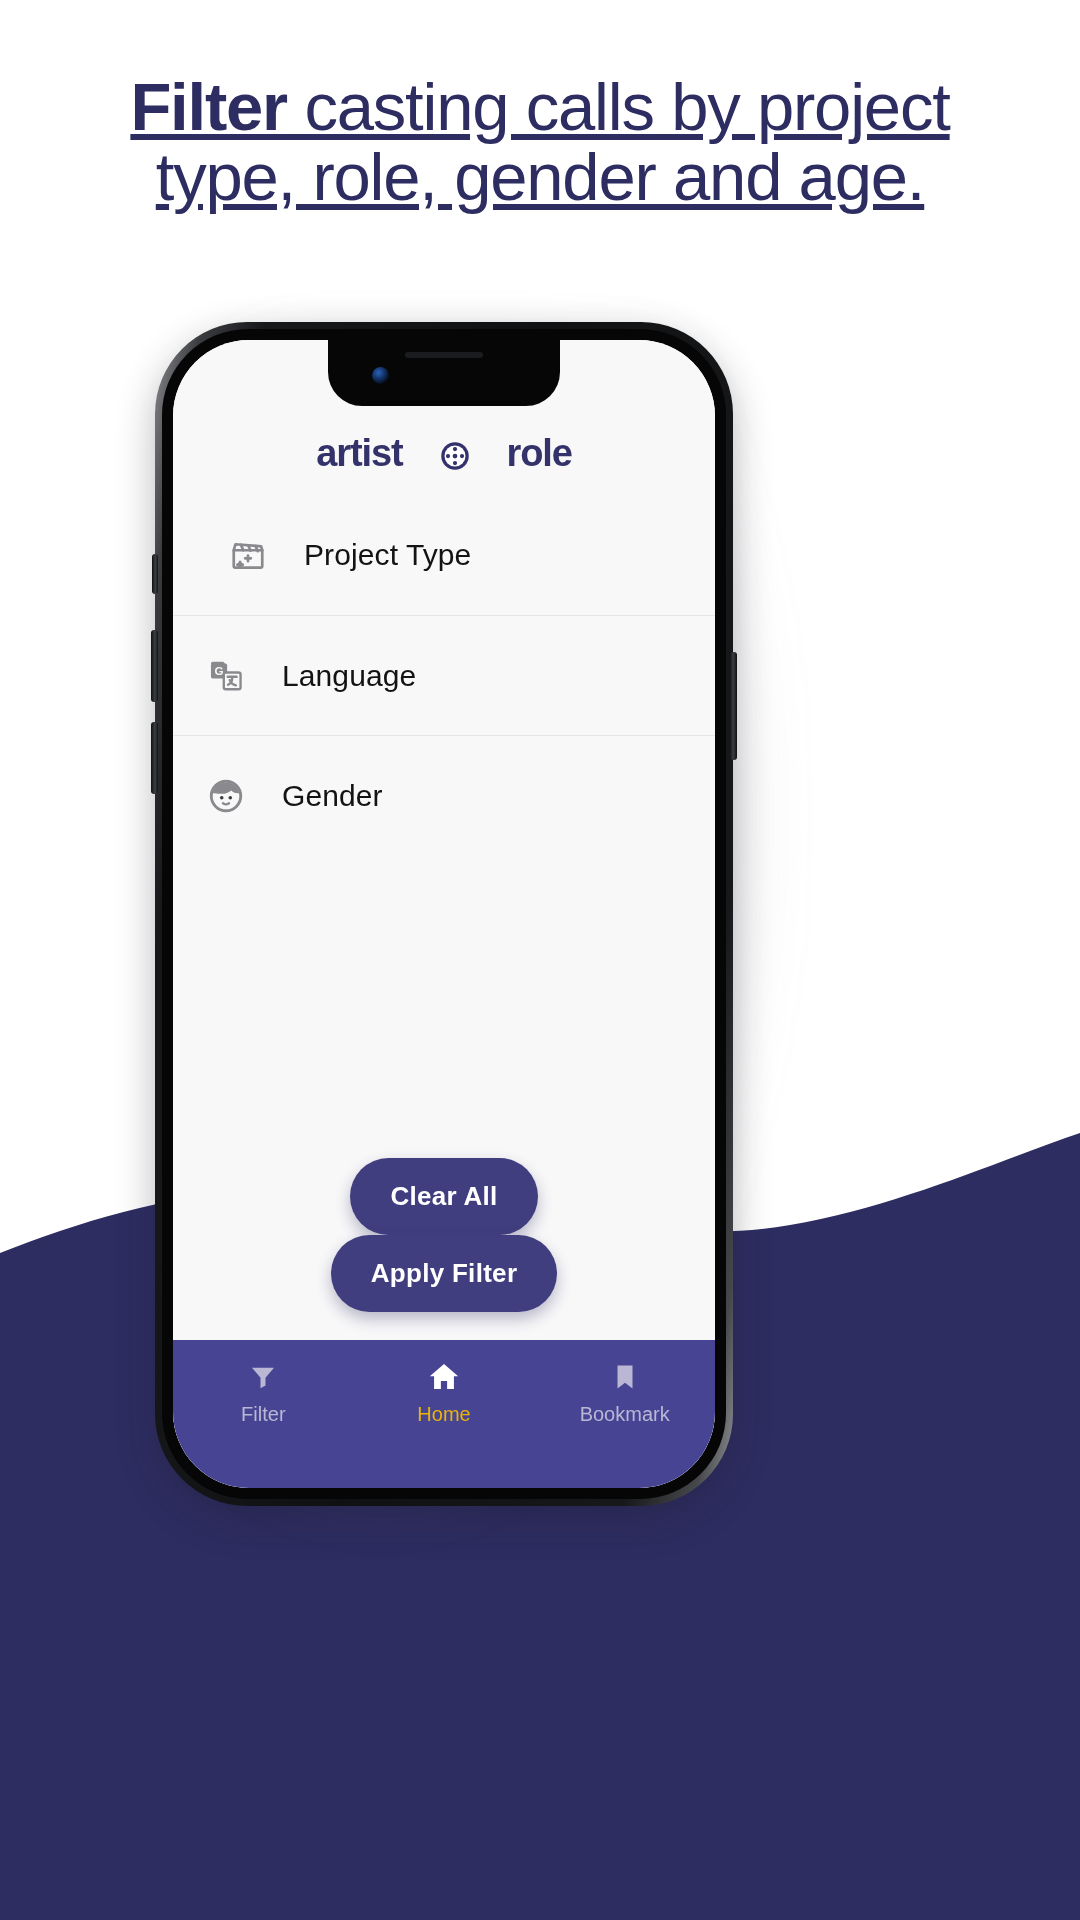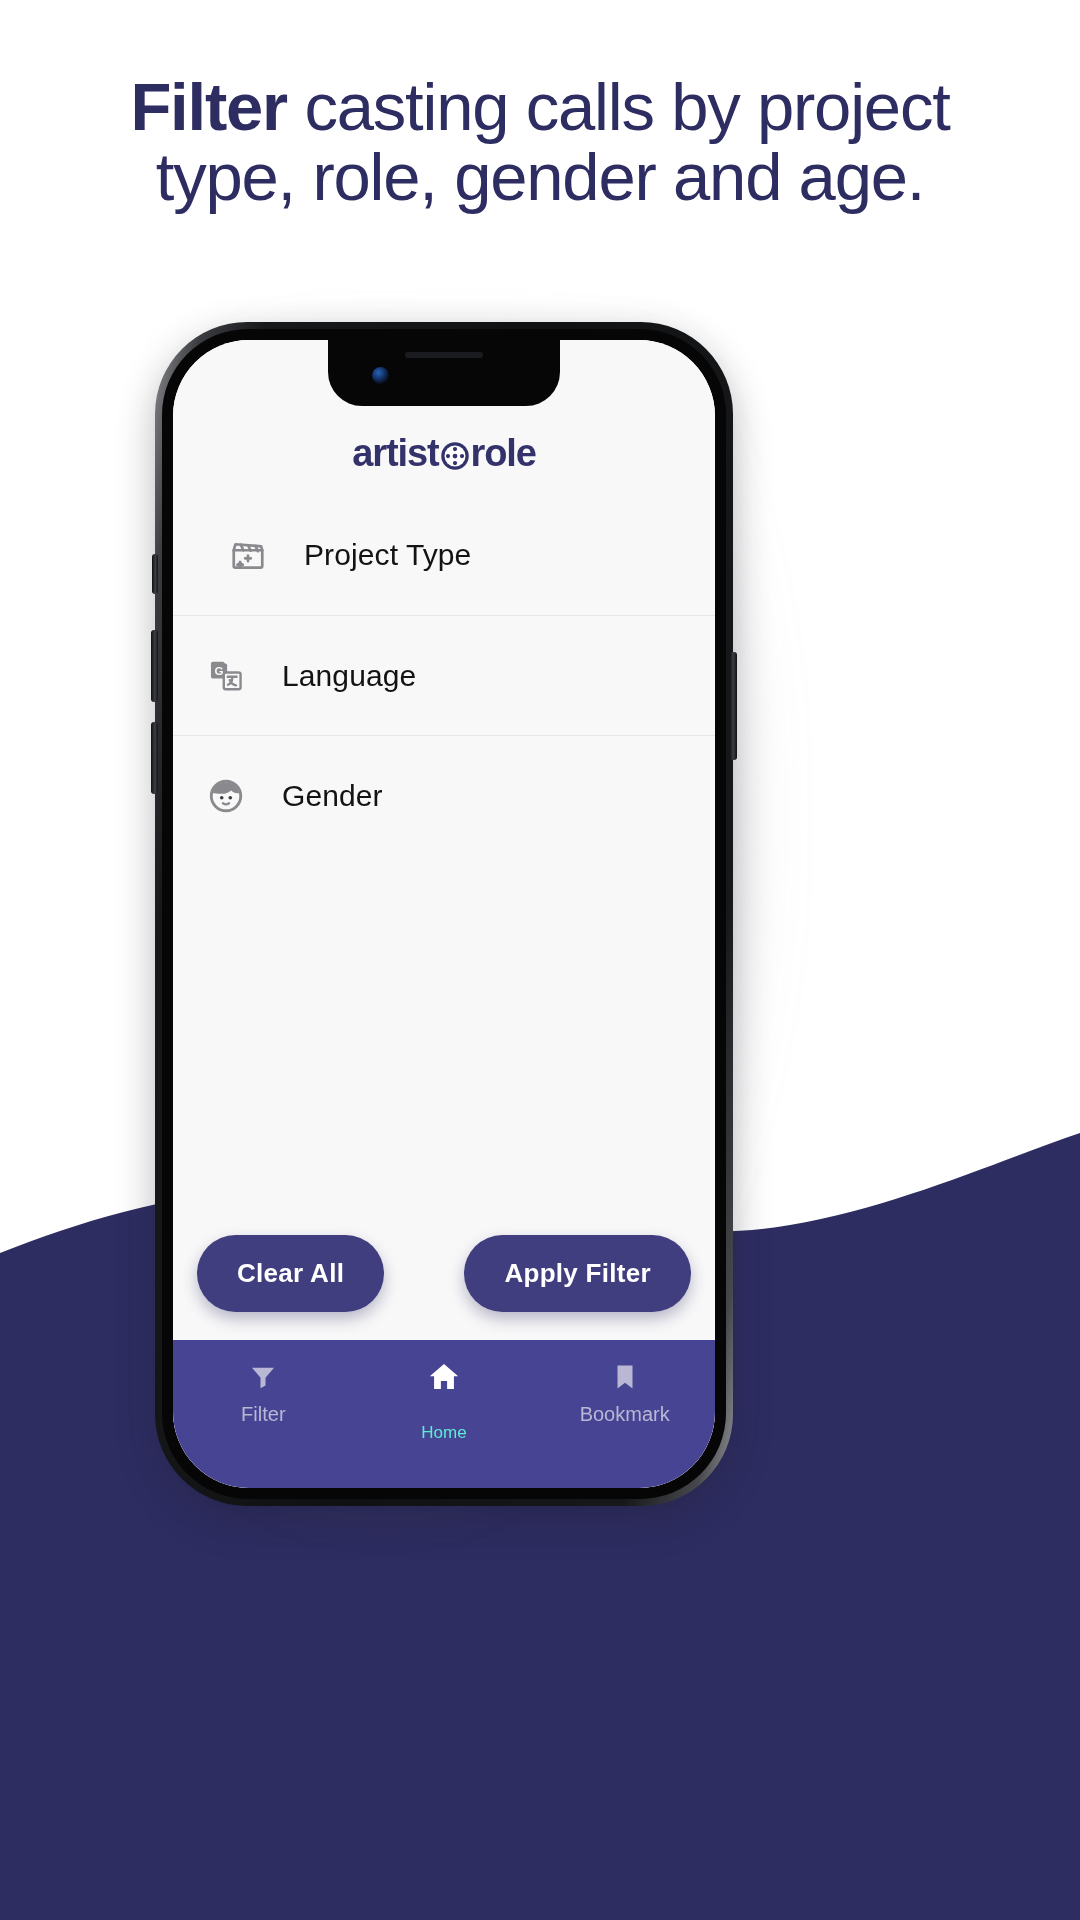--- a/index.html
+++ b/index.html
@@ -16,20 +16,21 @@
   
   .headline {
     position:absolute; top:72px; left:0; width:1080px;
     text-align:center; z-index:3;
     color:#2e2d62;
     font-size:67px;
     line-height:1.05;
     letter-spacing:-1.2px;
     font-weight:400;
     padding:0 90px;
+    text-decoration:underline;
   }
   .headline b { font-weight:700; }
 
   
   .phone-shadow {
     position:absolute; left:215px; top:345px;
     width:560px; height:1175px;
     border-radius:95px;
     background:radial-gradient(ellipse at 30% 40%, rgba(90,90,100,.42), rgba(140,140,150,.20) 55%, rgba(180,180,190,0) 72%);
     filter:blur(26px);
@@ -86,21 +87,21 @@
   
   .app { position:absolute; inset:0; display:flex; flex-direction:column; background:#f8f8f9; }
 
   .logo-wrap {
     padding-top:92px; padding-bottom:20px;
     display:flex; align-items:center; justify-content:center;
   }
   .logo {
     font-size:38px; font-weight:700; color:#34326a;
     letter-spacing:-1.1px;
-    display:flex; align-items:center;
+    display:flex; align-items:center;gap:36px;
   }
   .logo .reel { display:inline-flex; margin:0 1px; position:relative; top:2px; }
 
   .filter-list { flex:1 1 auto; }
   .filter-row {
     display:flex; align-items:center;
     height:120px; padding:0 0 0 22px;
     border-top:1px solid #e6e6e8;
     background:#f8f8f9;
   }
@@ -109,20 +110,21 @@
     width:62px; display:flex; align-items:center; justify-content:center;
     flex:0 0 62px;
   }
   .filter-row .flabel {
     font-size:30px; color:#131314; margin-left:25px; letter-spacing:.1px;
   }
 
   .actions {
     display:flex; justify-content:space-between; align-items:center;
     padding:0 24px 28px 24px;
+    flex-direction:column;
   }
   .pill {
     background:#403e7f; color:#ffffff;
     font-size:26px; font-weight:700; letter-spacing:.3px;
     border:none; border-radius:46px;
     padding:23px 40px;
     box-shadow:0 7px 15px rgba(35,33,85,.30);
     cursor:pointer;
   }
 
@@ -130,21 +132,21 @@
     background:#474593;
     display:flex; align-items:flex-start;
     padding-top:20px;
     height:148px;
   }
   .nav-item {
     flex:1; display:flex; flex-direction:column; align-items:center; gap:9px;
     cursor:pointer;
   }
   .nav-label { font-size:20px; color:#b9b7d4; }
-  .nav-item.active .nav-label { color:#5eead4; font-size:17px;margin-top:20px; }
+  .nav-item.active .nav-label { color:#eab308; font-size:20px; }
   .nav-icon { height:34px; display:flex; align-items:center; justify-content:center; }
 </style>
 </head>
 <body>
 
 <svg class="bg-wave" viewBox="0 0 1080 1920" preserveAspectRatio="none">
   <path d="M0,1253 C120,1205 250,1175 400,1188 C560,1202 660,1248 790,1225
            C900,1206 1000,1160 1080,1133 L1080,1920 L0,1920 Z" fill="#2e2d62"></path>
 </svg>
 

